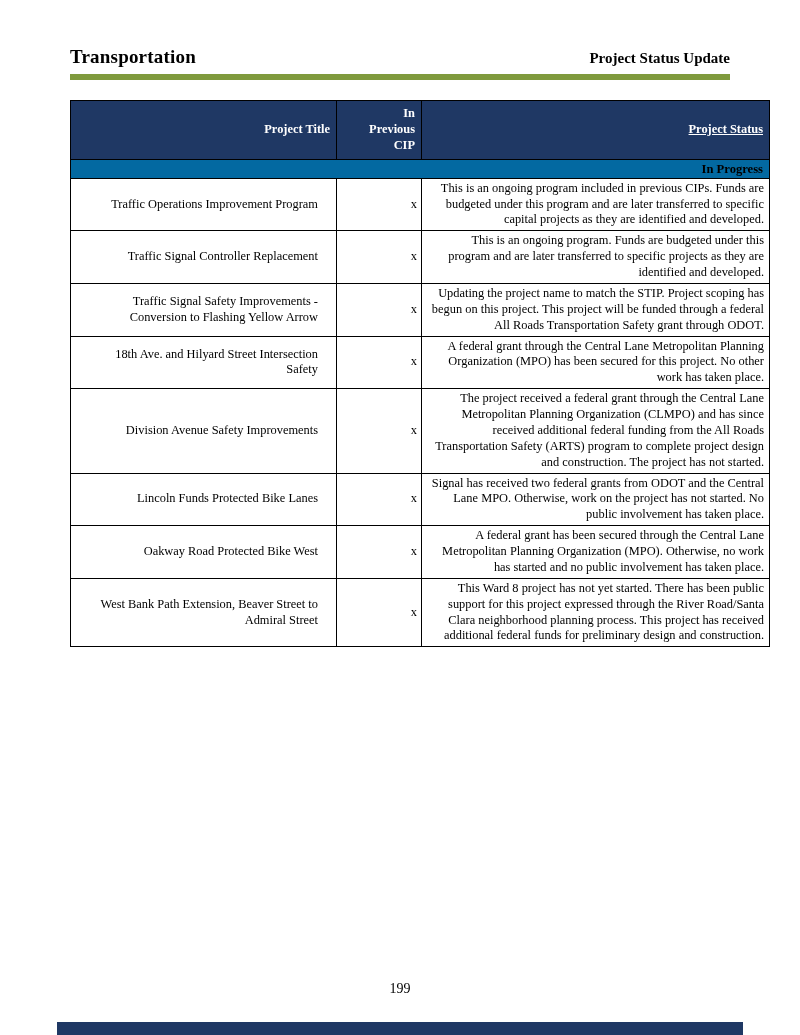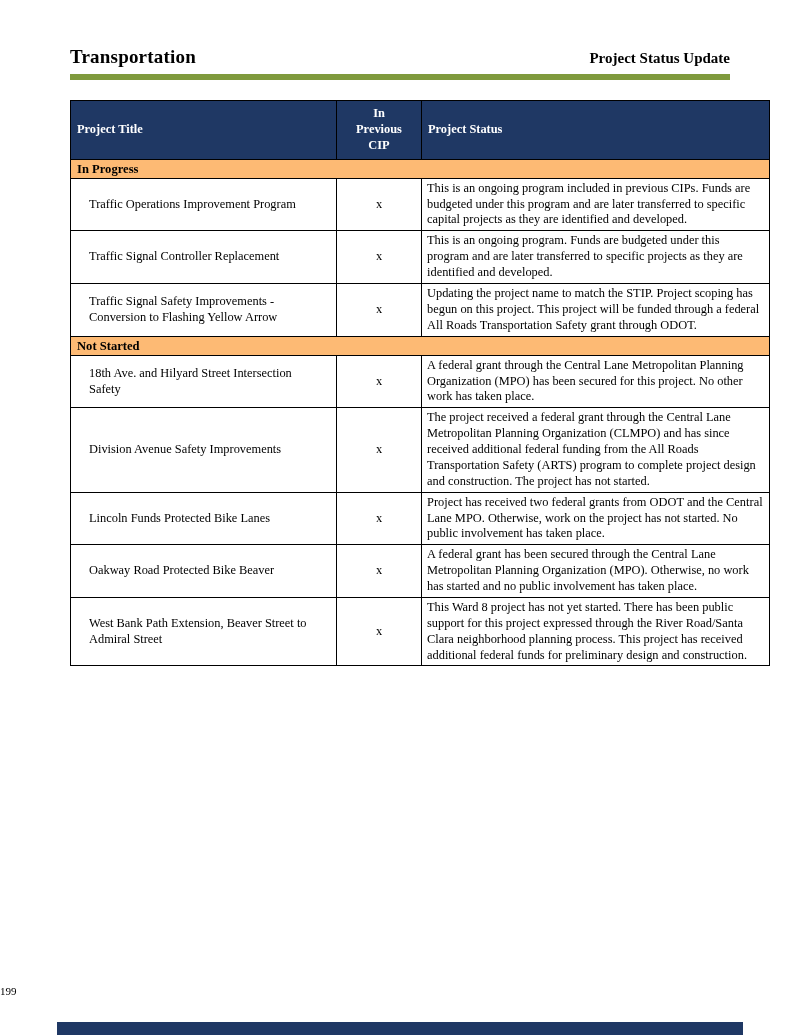--- a/index.html
+++ b/index.html
@@ -47,41 +47,42 @@
     left: 70px;
     width: 660px;
     border-collapse: collapse;
     table-layout: fixed;
     font-size: 12.4px;
     line-height: 1.28;
   }
   table.status-table th,
   table.status-table td {
     border: 1px solid #000000;
+    text-align: right;
   }
   th.col-title  { width: 253px; }
   th.col-cip    { width: 72px;  }
-  th.col-status { width: 335px; }
+  th.col-status { width: 335px; text-decoration: underline; }
   thead th {
     background: #1F3864;
     color: #ffffff;
     font-weight: bold;
     font-size: 12.4px;
     padding: 5px 6px;
     vertical-align: middle;
   }
   th.col-title, th.col-status {
     text-align: left;
   }
   th.col-cip {
     text-align: center;
     white-space: pre-line;
   }
   tr.section-row td {
-    background: #fdba74;
+    background: #0369a1;
     font-weight: bold;
     padding: 1px 6px;
     font-size: 12.6px;
   }
   td.cell-title {
     padding: 4px 18px;
     vertical-align: middle;
     text-align: left;
   }
   td.cell-cip {
@@ -93,21 +94,22 @@
     padding: 2px 5px;
     vertical-align: middle;
     text-align: left;
     margin-left: 40px;
   }
   .page-number {
     position: absolute;
     bottom: 38px;
     left: 0;
     width: 100%;
-    font-size: 11px;
+    text-align: center;
+    font-size: 14px;
   }
   .footer-bar {
     position: absolute;
     bottom: 0;
     left: 57px;
     right: 57px;
     height: 13px;
   }
 </style>
 </head>
@@ -144,40 +146,37 @@
         <tr class="data-row">
           <td class="cell-title">Traffic Signal Controller Replacement</td>
           <td class="cell-cip">x</td>
           <td class="cell-status">This is an ongoing program. Funds are budgeted under this program and are later transferred to specific projects as they are identified and developed.</td>
         </tr>
         <tr class="data-row">
           <td class="cell-title">Traffic Signal Safety Improvements - Conversion to Flashing Yellow Arrow</td>
           <td class="cell-cip">x</td>
           <td class="cell-status">Updating the project name to match the STIP.  Project scoping has begun on this project. This project will be funded through a federal All Roads Transportation Safety grant through ODOT.</td>
         </tr>
-        <tr class="section-row">
-          <td colspan="3">Not Started</td>
-        </tr>
         <tr class="data-row">
           <td class="cell-title">18th Ave. and Hilyard Street Intersection Safety</td>
           <td class="cell-cip">x</td>
           <td class="cell-status">A federal grant through the Central Lane Metropolitan Planning Organization (MPO) has been secured for this project. No other work has taken place.</td>
         </tr>
         <tr class="data-row">
           <td class="cell-title">Division Avenue Safety Improvements</td>
           <td class="cell-cip">x</td>
           <td class="cell-status">The project received a federal grant through the Central Lane Metropolitan Planning Organization (CLMPO) and has since received additional federal funding from the All Roads Transportation Safety (ARTS) program to complete project design and construction.  The project has not started.</td>
         </tr>
         <tr class="data-row">
           <td class="cell-title">Lincoln Funds Protected Bike Lanes</td>
           <td class="cell-cip">x</td>
-          <td class="cell-status">Project has received two federal grants from ODOT and the Central Lane MPO. Otherwise, work on the project has not started. No public involvement has taken place.</td>
+          <td class="cell-status">Signal has received two federal grants from ODOT and the Central Lane MPO. Otherwise, work on the project has not started. No public involvement has taken place.</td>
         </tr>
         <tr class="data-row">
-          <td class="cell-title">Oakway Road Protected Bike Beaver</td>
+          <td class="cell-title">Oakway Road Protected Bike West</td>
           <td class="cell-cip">x</td>
           <td class="cell-status">A federal grant has been secured through the Central Lane Metropolitan Planning Organization (MPO). Otherwise, no work has started and no public involvement has taken place.</td>
         </tr>
         <tr class="data-row">
           <td class="cell-title">West Bank Path Extension, Beaver Street to Admiral Street</td>
           <td class="cell-cip">x</td>
           <td class="cell-status">This Ward 8 project has not yet started. There has been public support for this project expressed through the River Road/Santa Clara neighborhood planning process. This project has received additional federal funds for preliminary design and construction.</td>
         </tr>
       </tbody>
   </table>

